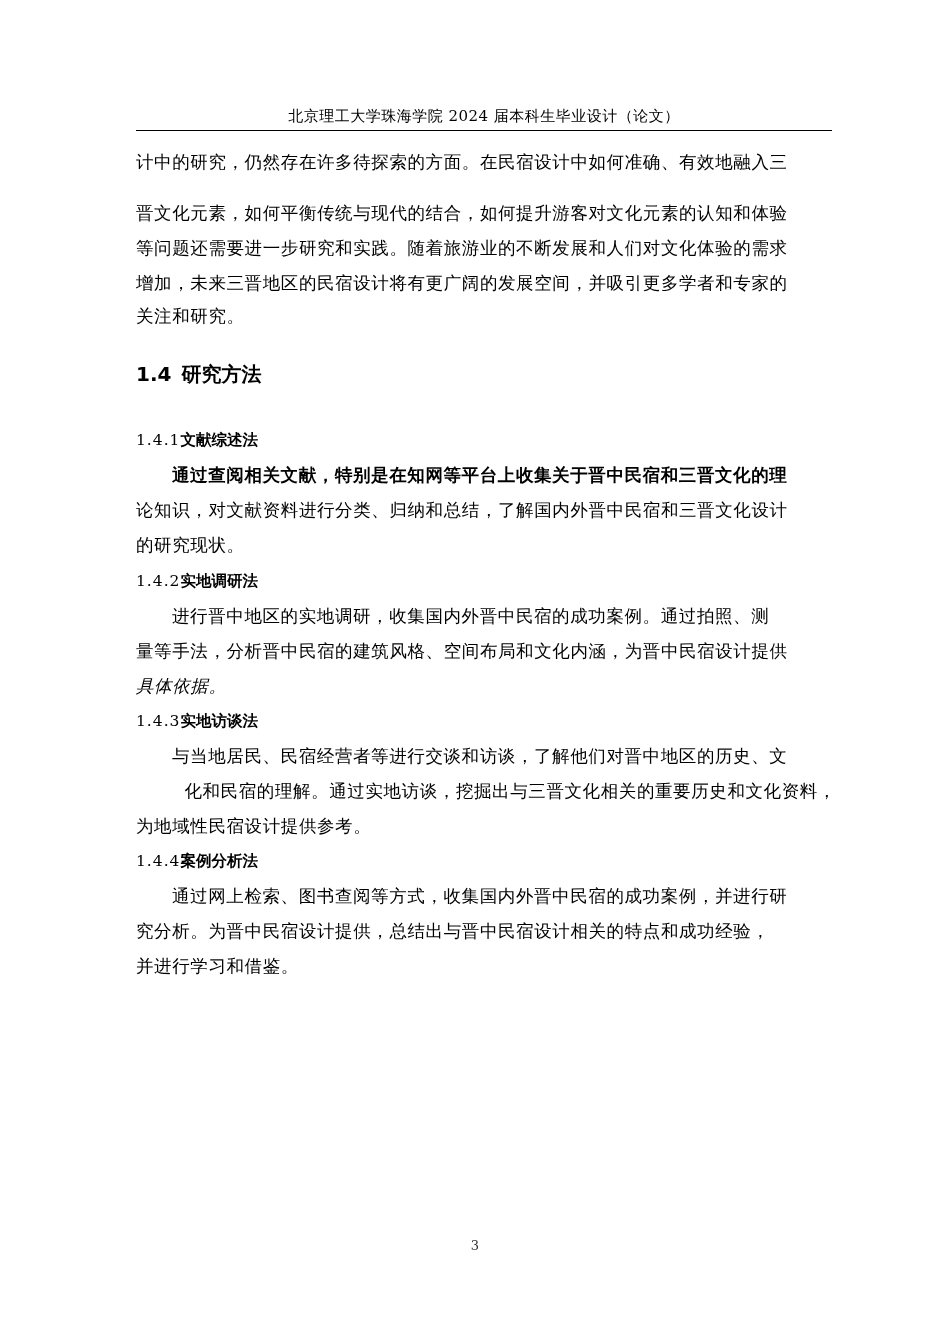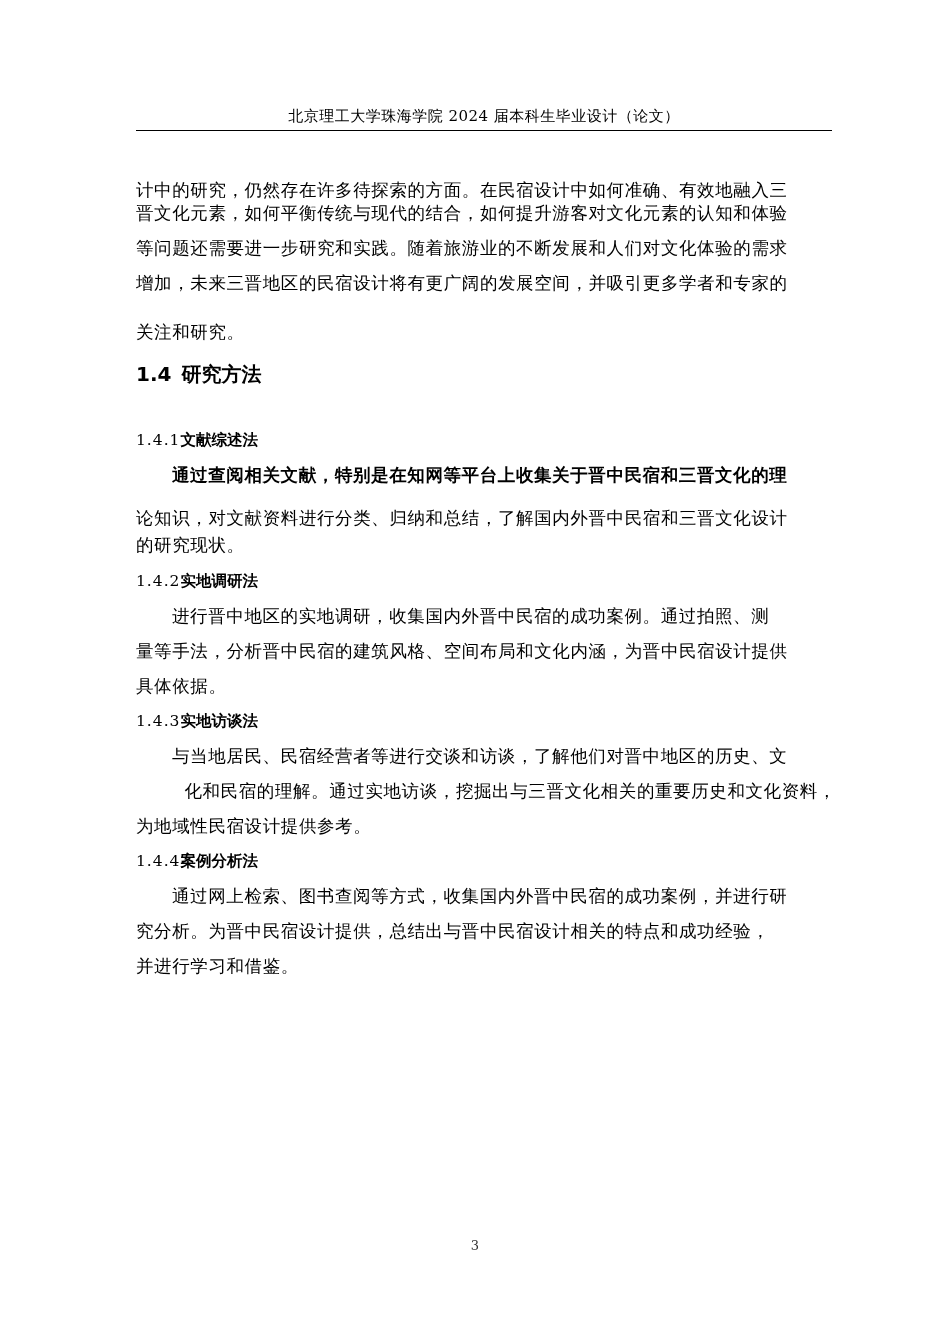--- a/index.html
+++ b/index.html
@@ -81,47 +81,47 @@
       color: #333;
     }
   </style>
 </head>
 <body>
 
 <div class="page-header">北京理工大学珠海学院 2024 届本科生毕业设计（论文）</div>
 <div class="header-rule"></div>
 
 <div>
-  <div class="line" style="top:178px;">计中的研究，仍然存在许多待探索的方面。在民宿设计中如何准确、有效地融入三</div>
+  <div class="line" style="top:150px;">计中的研究，仍然存在许多待探索的方面。在民宿设计中如何准确、有效地融入三</div>
   <div class="line" style="top:201px;">晋文化元素，如何平衡传统与现代的结合，如何提升游客对文化元素的认知和体验</div>
   <div class="line" style="top:236px;">等问题还需要进一步研究和实践。随着旅游业的不断发展和人们对文化体验的需求</div>
   <div class="line" style="top:271px;">增加，未来三晋地区的民宿设计将有更广阔的发展空间，并吸引更多学者和专家的</div>
-  <div class="line" style="top:320px;">关注和研究。</div>
+  <div class="line" style="top:304px;">关注和研究。</div>
 </div>
 
 <div class="section-title" style="top:360px;">
   <span class="num">1.4</span><span>研究方法</span>
 </div>
 
 <div class="subsection-title" style="top:429px;">
   <span class="num">1.4.1</span><span>文献综述法</span>
 </div>
 <div>
   <div class="line indent" style="top:463px;font-weight:bold;">通过查阅相关文献，特别是在知网等平台上收集关于晋中民宿和三晋文化的理</div>
-  <div class="line" style="top:498px;margin-top:8px;">论知识，对文献资料进行分类、归纳和总结，了解国内外晋中民宿和三晋文化设计</div>
+  <div class="line" style="top:498px;">论知识，对文献资料进行分类、归纳和总结，了解国内外晋中民宿和三晋文化设计</div>
   <div class="line" style="top:533px;">的研究现状。</div>
 </div>
 
 <div class="subsection-title" style="top:570px;">
   <span class="num">1.4.2</span><span>实地调研法</span>
 </div>
 <div>
   <div class="line indent" style="top:604px;">进行晋中地区的实地调研，收集国内外晋中民宿的成功案例。通过拍照、测</div>
   <div class="line" style="top:639px;">量等手法，分析晋中民宿的建筑风格、空间布局和文化内涵，为晋中民宿设计提供</div>
-  <div class="line" style="top:674px;">具体依据。</div>
+  <div class="line" style="top:674px;font-style:italic;">具体依据。</div>
 </div>
 
 <div class="subsection-title" style="top:710px;">
   <span class="num">1.4.3</span><span>实地访谈法</span>
 </div>
 <div>
   <div class="line indent" style="top:744px;">与当地居民、民宿经营者等进行交谈和访谈，了解他们对晋中地区的历史、文</div>
   <div class="line" style="top:779px;text-align:right;">化和民宿的理解。通过实地访谈，挖掘出与三晋文化相关的重要历史和文化资料，</div>
   <div class="line" style="top:814px;">为地域性民宿设计提供参考。</div>
 </div>

